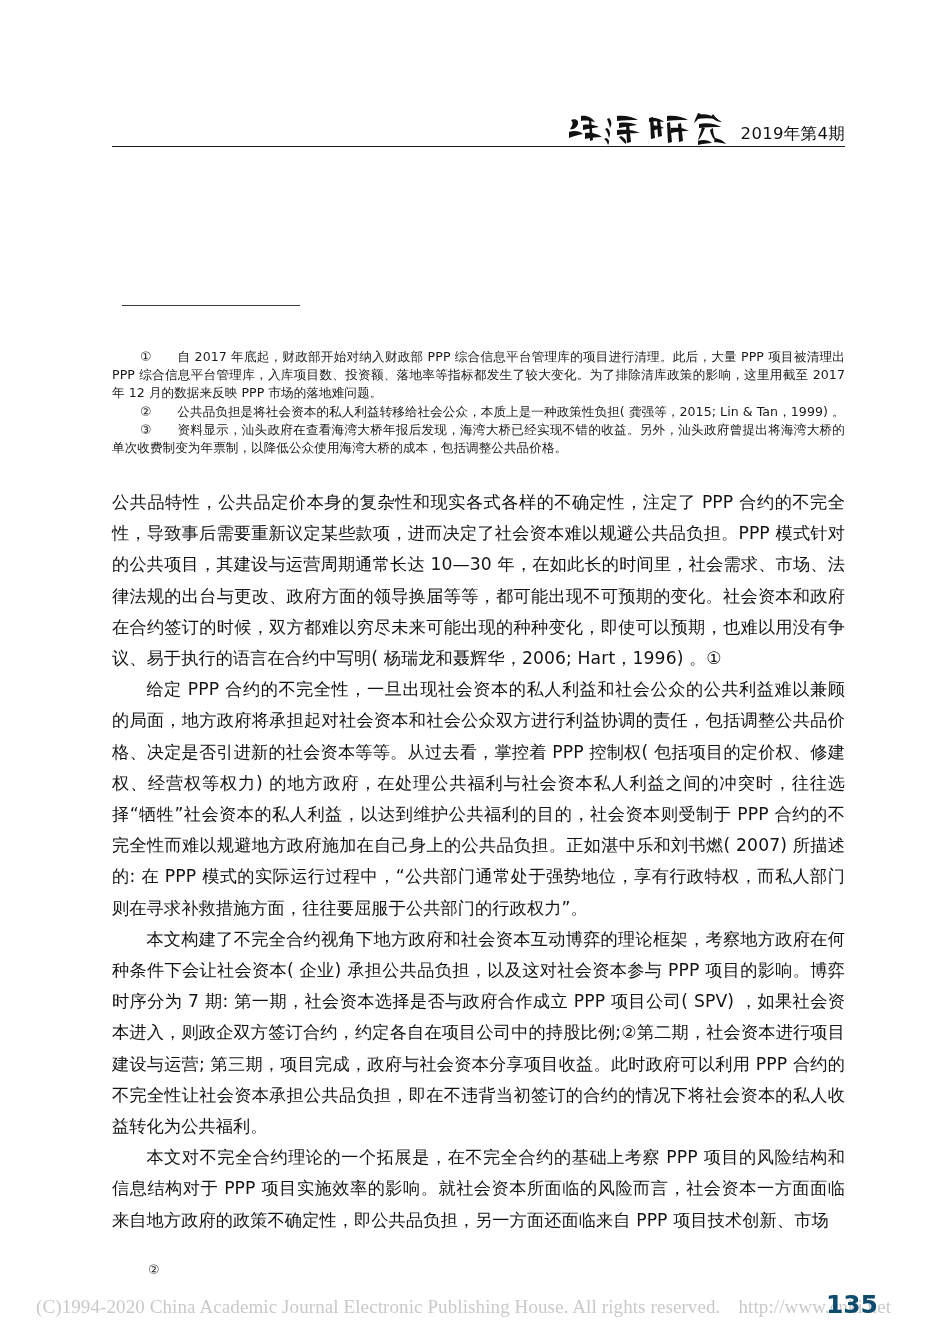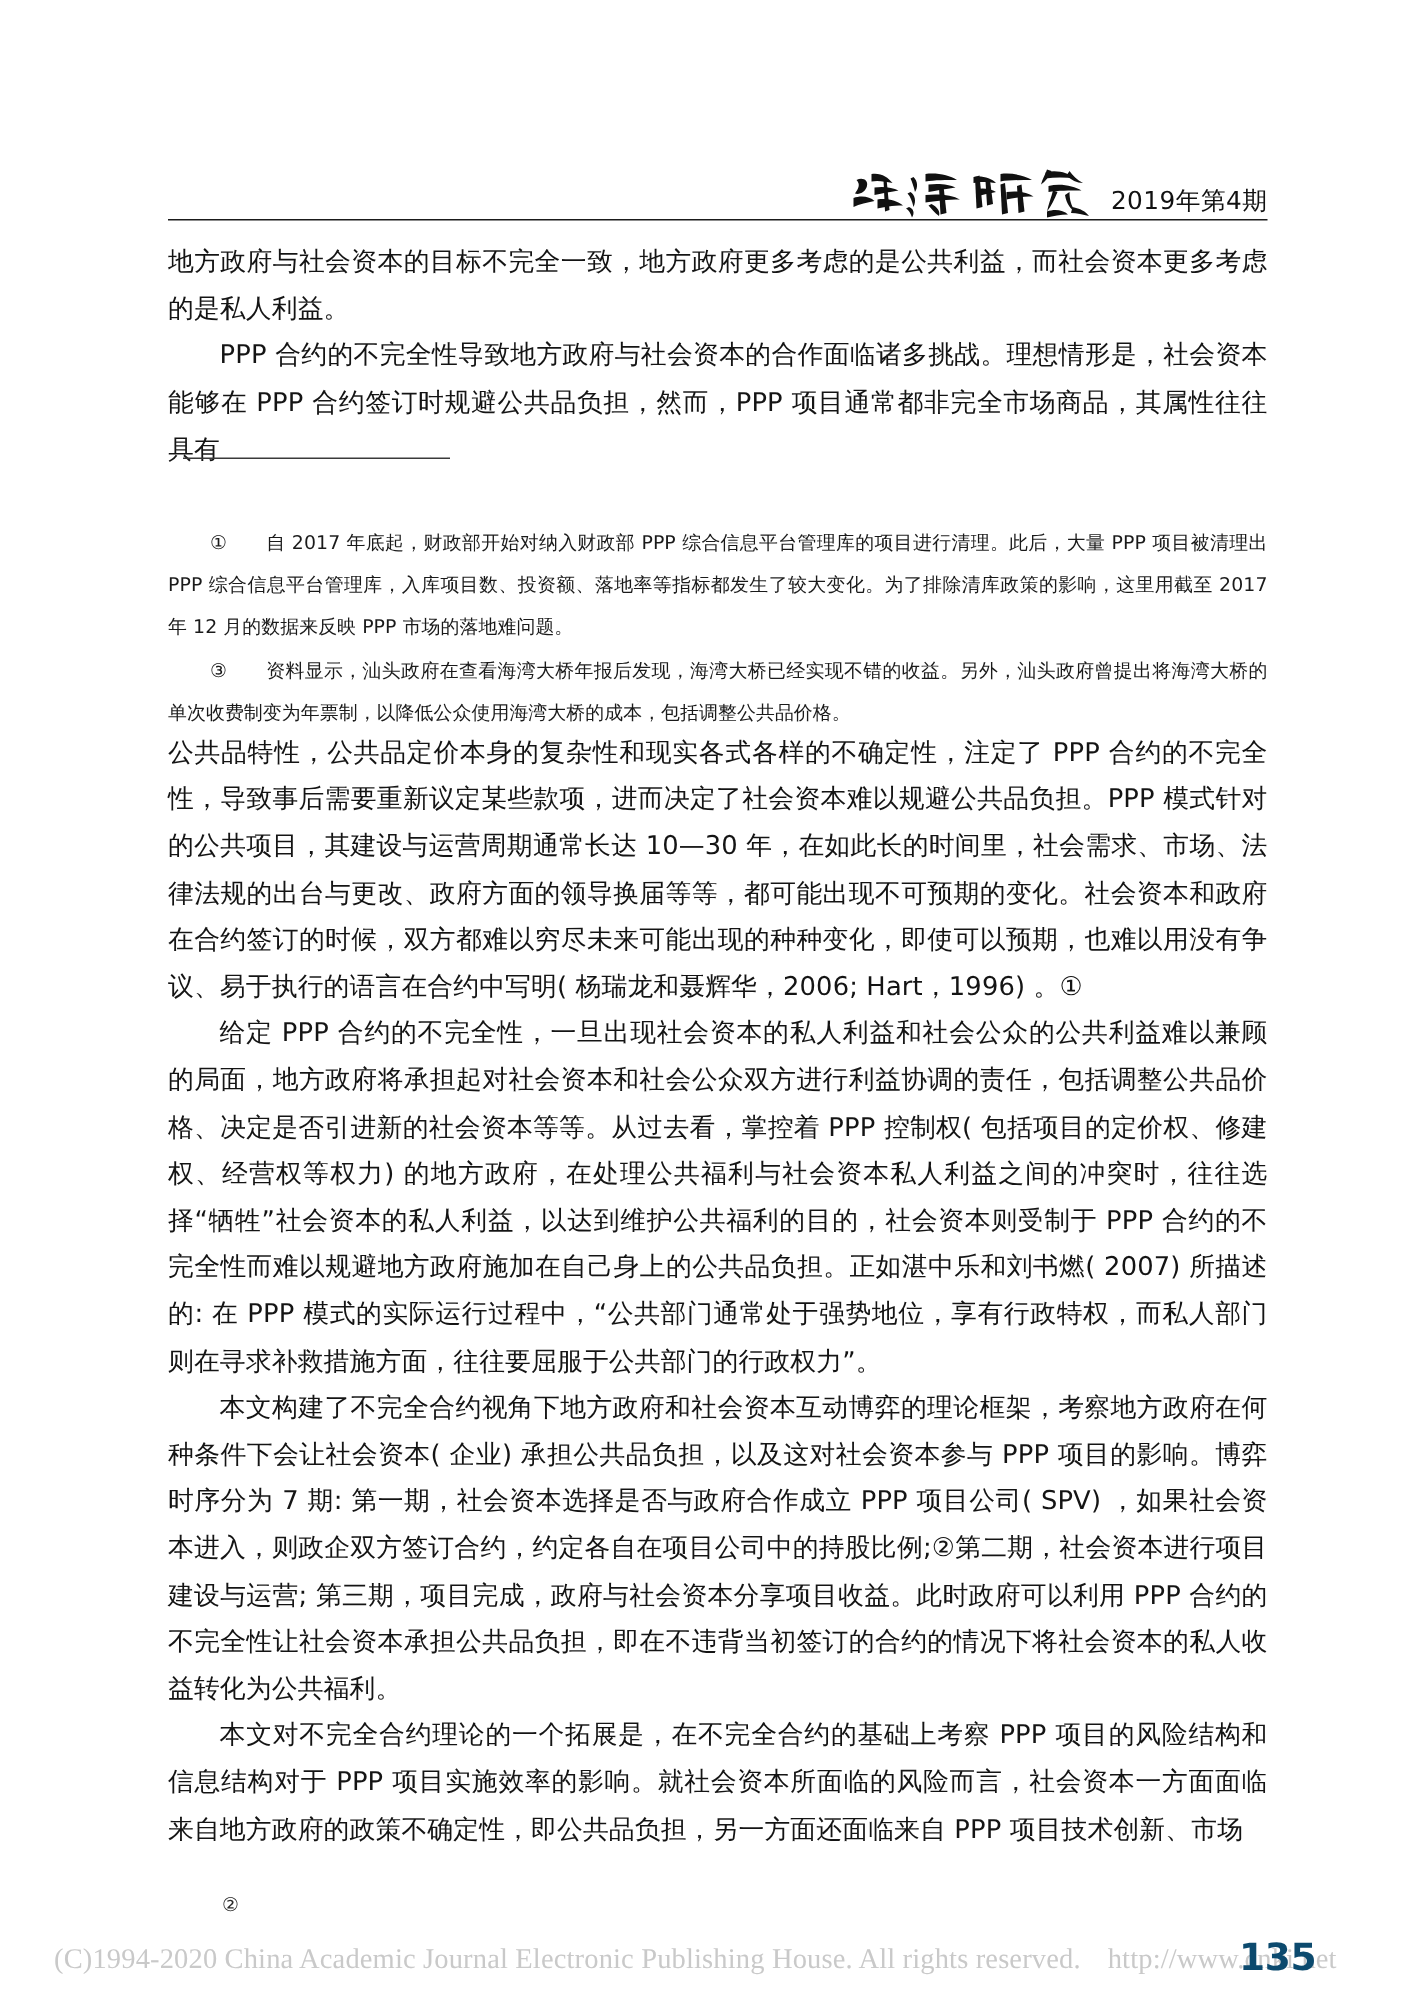--- a/index.html
+++ b/index.html
@@ -85,21 +85,21 @@
     border-top: 1.1px solid #3a3a3a;
   }
 
   
   .footnotes {
     position: absolute;
     left: 112px;
     top: 348px;
     width: 733px;
     font-size: 12.6px;
-    line-height: 28px;
+    line-height: 18px;
     text-align: justify;
     text-justify: inter-ideograph;
     color: #1a1a1a;
     letter-spacing: 0.05px;
   }
   .footnotes p {
     margin: 0 0 0.5px 0;
     text-indent: 0;
   }
   .fn-marker {
@@ -193,32 +193,31 @@
           <path d="M148 20 C148 25 149 29 152 33 C149 32 146 28 145 22 Z"></path>
           <path d="M133 33 C138 31 144 32 147 35 C142 35 137 36 133 37 Z"></path>
           <path d="M150 30 C155 31 159 33 161 36 C157 35 153 34 149 34 Z"></path>
         </g>
       </svg>
     </span>
     <span class="issue-label">2019年第4期</span>
   </div>
   <div class="header-rule"></div>
 
-  <div class="textblock" id="body-top">
-    <p>地方政府与社会资本的目标不完全一致，地方政府更多考虑的是公共利益，而社会资本更多考虑的是私人利益。</p>
-    <p class="indent">PPP 合约的不完全性导致地方政府与社会资本的合作面临诸多挑战。理想情形是，社会资本能够在 PPP 合约签订时规避公共品负担，然而，PPP 项目通常都非完全市场商品，其属性往往具有</p>
-  </div>
 
   <div class="footnote-rule"></div>
 
   <div class="footnotes">
     <p>
       <span class="fn-marker">①</span><span>自 2017 年底起，财政部开始对纳入财政部 PPP 综合信息平台管理库的项目进行清理。此后，大量 PPP 项目被清理出 PPP 综合信息平台管理库，入库项目数、投资额、落地率等指标都发生了较大变化。为了排除清库政策的影响，这里用截至 2017 年 12 月的数据来反映 PPP 市场的落地难问题。</span>
     </p>
     <p>
+      <span class="fn-marker">②</span><span>公共品负担是将社会资本的私人利益转移给社会公众，本质上是一种政策性负担( 龚强等，2015; Lin &amp; Tan，1999) 。</span>
+    </p>
+    <p>
       <span class="fn-marker">③</span><span>资料显示，汕头政府在查看海湾大桥年报后发现，海湾大桥已经实现不错的收益。另外，汕头政府曾提出将海湾大桥的单次收费制变为年票制，以降低公众使用海湾大桥的成本，包括调整公共品价格。</span>
     </p>
   </div>
 
   <div class="textblock" id="body-main">
     <p>公共品特性，公共品定价本身的复杂性和现实各式各样的不确定性，注定了 PPP 合约的不完全性，导致事后需要重新议定某些款项，进而决定了社会资本难以规避公共品负担。PPP 模式针对的公共项目，其建设与运营周期通常长达 10—30 年，在如此长的时间里，社会需求、市场、法律法规的出台与更改、政府方面的领导换届等等，都可能出现不可预期的变化。社会资本和政府在合约签订的时候，双方都难以穷尽未来可能出现的种种变化，即使可以预期，也难以用没有争议、易于执行的语言在合约中写明( 杨瑞龙和聂辉华，2006; Hart，1996) 。①</p>
     <p class="indent">给定 PPP 合约的不完全性，一旦出现社会资本的私人利益和社会公众的公共利益难以兼顾的局面，地方政府将承担起对社会资本和社会公众双方进行利益协调的责任，包括调整公共品价格、决定是否引进新的社会资本等等。从过去看，掌控着 PPP 控制权( 包括项目的定价权、修建权、经营权等权力) 的地方政府，在处理公共福利与社会资本私人利益之间的冲突时，往往选择“牺牲”社会资本的私人利益，以达到维护公共福利的目的，社会资本则受制于 PPP 合约的不完全性而难以规避地方政府施加在自己身上的公共品负担。正如湛中乐和刘书燃( 2007) 所描述的: 在 PPP 模式的实际运行过程中，“公共部门通常处于强势地位，享有行政特权，而私人部门则在寻求补救措施方面，往往要屈服于公共部门的行政权力”。</p>
     <p class="indent">本文构建了不完全合约视角下地方政府和社会资本互动博弈的理论框架，考察地方政府在何种条件下会让社会资本( 企业) 承担公共品负担，以及这对社会资本参与 PPP 项目的影响。博弈时序分为 7 期: 第一期，社会资本选择是否与政府合作成立 PPP 项目公司( SPV) ，如果社会资本进入，则政企双方签订合约，约定各自在项目公司中的持股比例;②第二期，社会资本进行项目建设与运营; 第三期，项目完成，政府与社会资本分享项目收益。此时政府可以利用 PPP 合约的不完全性让社会资本承担公共品负担，即在不违背当初签订的合约的情况下将社会资本的私人收益转化为公共福利。</p>
     <p class="indent">本文对不完全合约理论的一个拓展是，在不完全合约的基础上考察 PPP 项目的风险结构和信息结构对于 PPP 项目实施效率的影响。就社会资本所面临的风险而言，社会资本一方面面临来自地方政府的政策不确定性，即公共品负担，另一方面还面临来自 PPP 项目技术创新、市场</p>
   </div>

